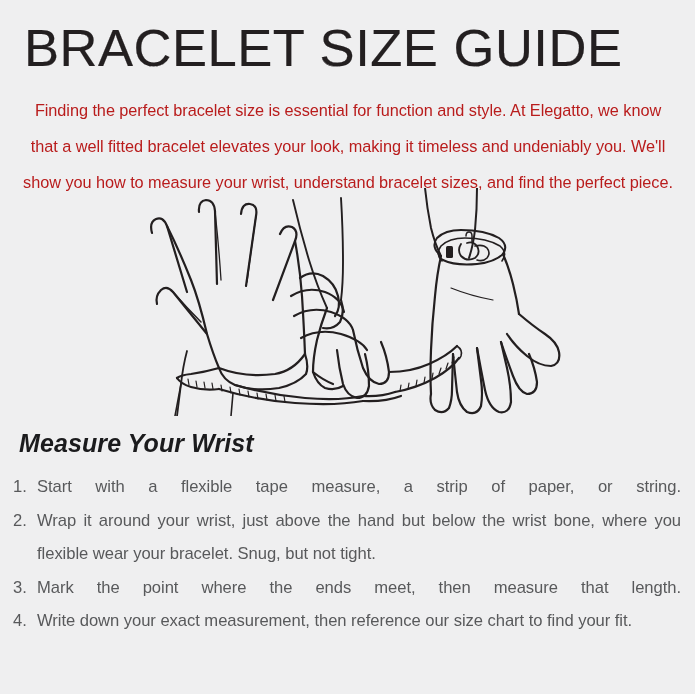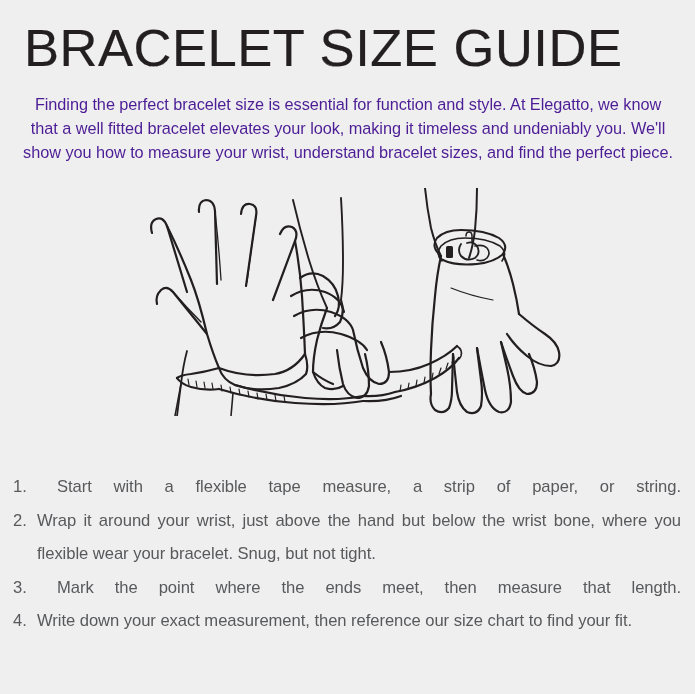--- a/index.html
+++ b/index.html
@@ -39,22 +39,22 @@
     -webkit-text-stroke: 0.2px #231f20;
   }
 
   
   .intro {
     position: absolute;
     left: 20px;
     top: 92px;
     width: 656px;
     font-size: 16.3px;
-    line-height: 24px;
-    color: #4c1d95;
+    line-height: 36px;
+    color: #b91c1c;
     text-align: center;
     font-weight: 400;
     letter-spacing: -0.05px;
   }
 
   
   .illustration {
     position: absolute;
     left: 95px;
     top: 188px;
@@ -107,21 +107,20 @@
     color: #58595b;
   }
   .step .txt {
     display: block;
     text-align: justify;
     text-align-last: left;
     letter-spacing: -0.05px;
   }
   .step.justify-all .txt {
     text-align-last: justify;
-    margin-left: 20px;
   }
 </style>
 </head>
 <body>
 
 <div class="page">
 
   <div class="title">BRACELET SIZE GUIDE</div>
 
   <div class="intro">Finding the perfect bracelet size is essential for function and style. At Elegatto, we know that a well fitted bracelet elevates your look, making it timeless and undeniably you. We'll show you how to measure your wrist, understand bracelet sizes, and find the perfect piece.</div>
@@ -227,20 +226,21 @@
         <path d="M336,206 Q334,216 340,222 Q348,227 354,220 Q357,212 357,202 L358,166"></path>
         <path d="M358,166 Q360,186 362,204 Q364,218 372,224 Q382,228 386,218 Q388,206 386,192 L382,160"></path>
         <path d="M382,160 Q386,182 390,202 Q394,220 404,224 Q414,226 416,214 Q416,198 412,180 L406,154"></path>
         <path d="M406,154 Q412,172 418,188 Q424,204 432,206 Q442,206 442,194 Q440,180 434,166"></path>
 
         <path d="M356,100 Q376,108 398,112" stroke-width="1.2"></path>
       </g>
     </svg>
   </div>
 
+  <div class="section-heading">Measure Your Wrist</div>
 
   <ol class="steps">
     <li class="step justify-all">
       <span class="num">1.</span>
       <span class="txt">Start with a flexible tape measure, a strip of paper, or string.</span>
     </li>
     <li class="step">
       <span class="num">2.</span>
       <span class="txt">Wrap it around your wrist, just above the hand but below the wrist bone, where you flexible wear your bracelet. Snug, but not tight.</span>
     </li>

